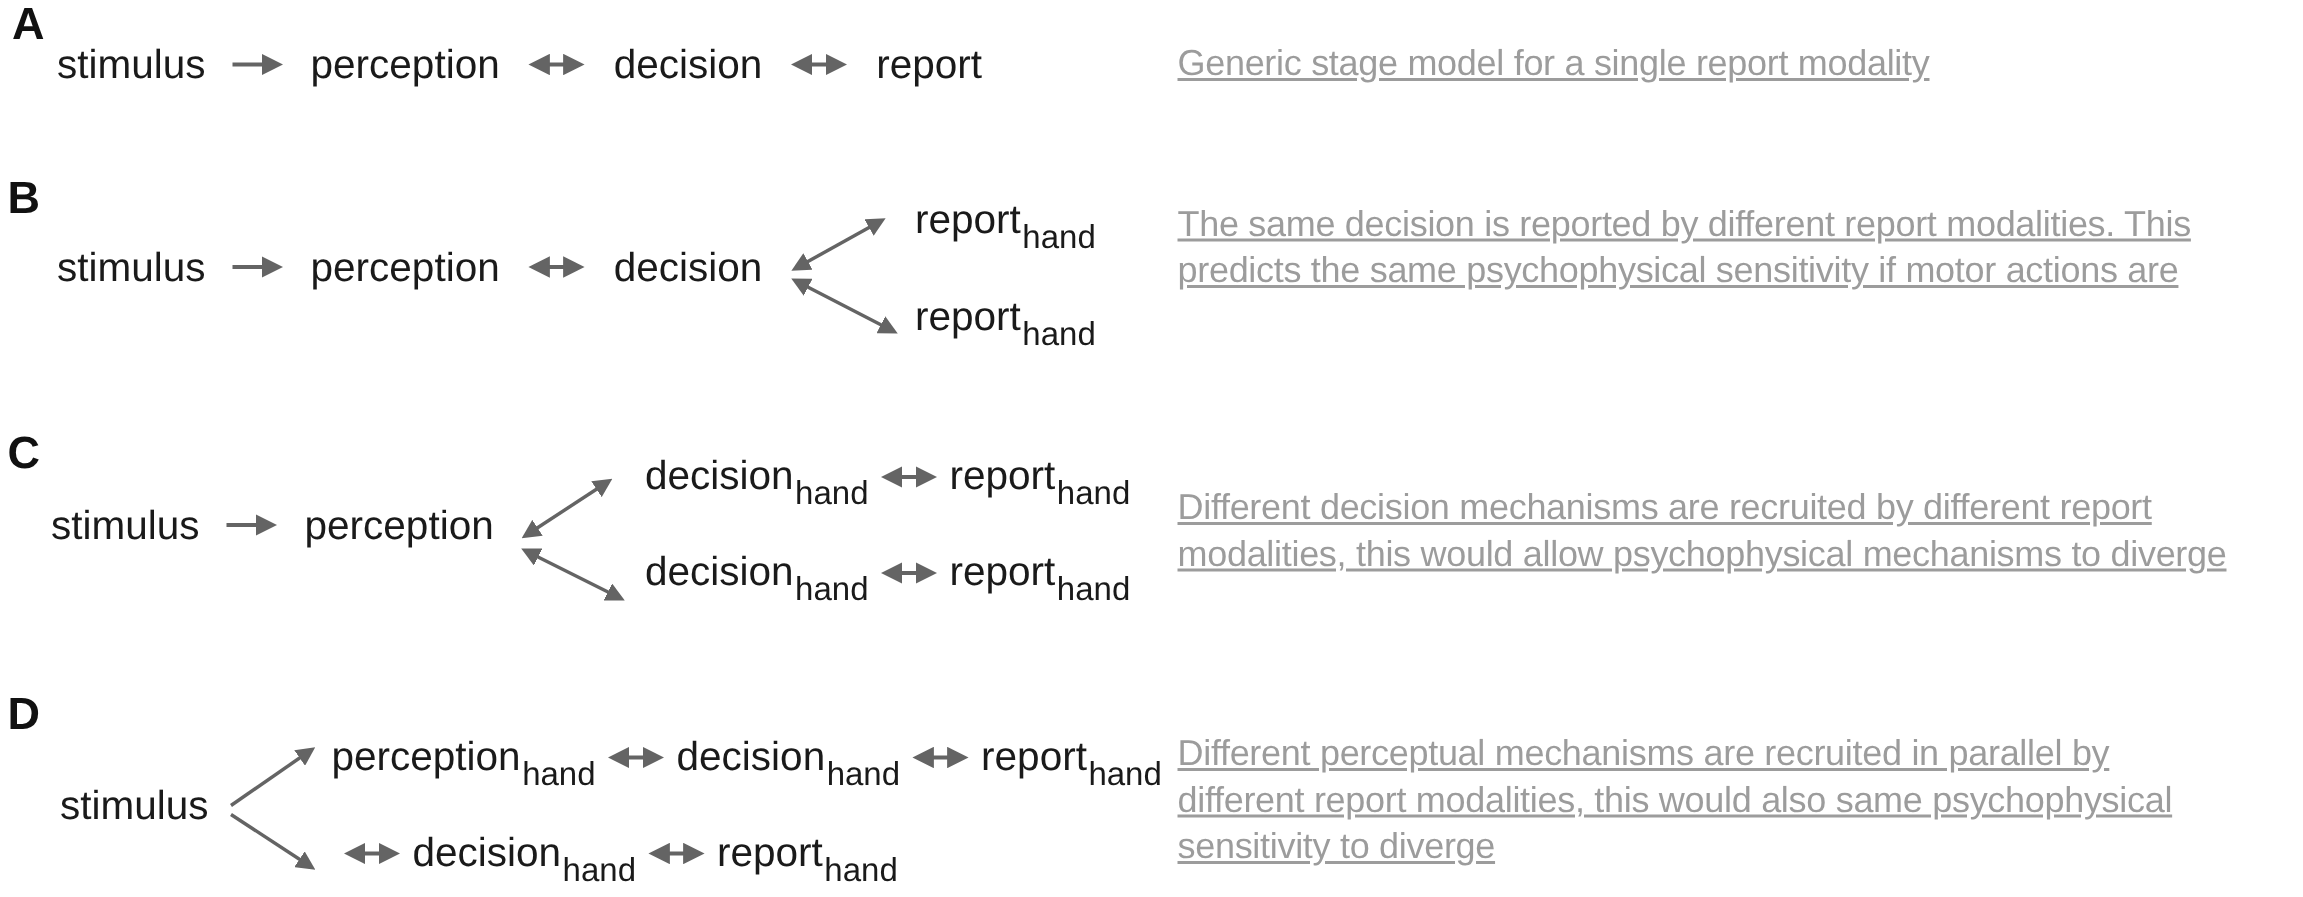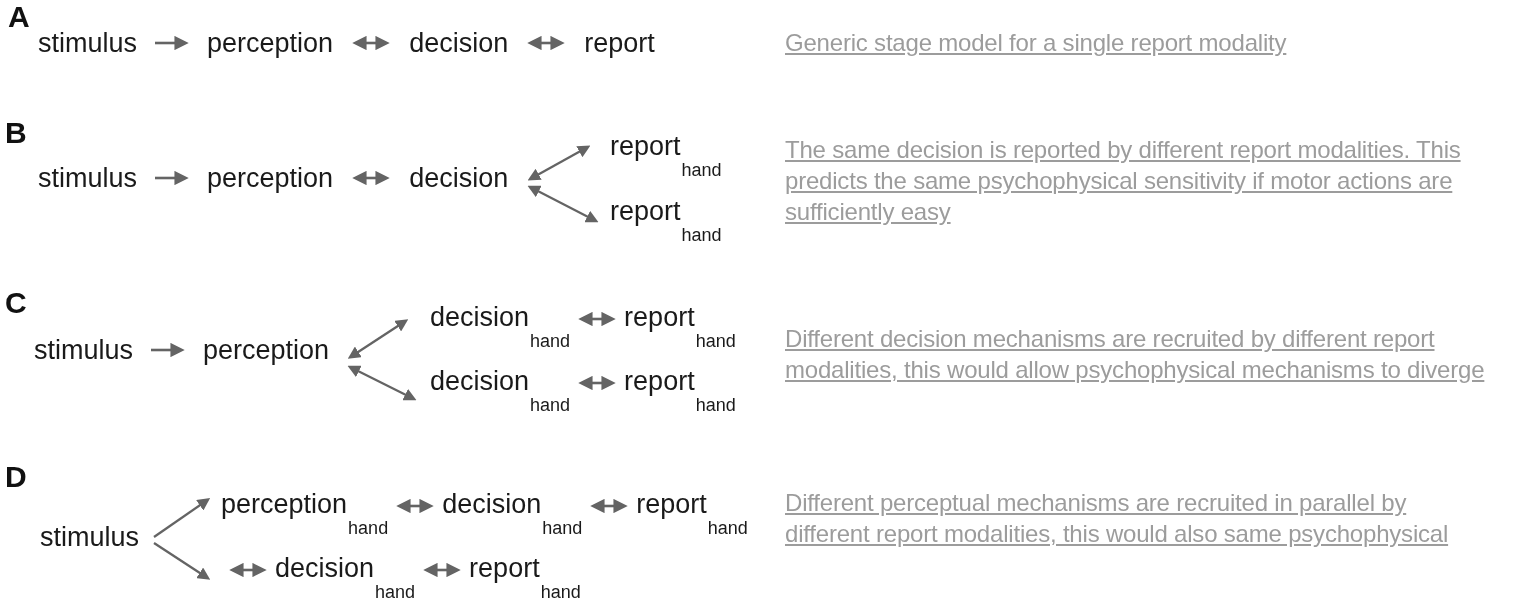--- a/index.html
+++ b/index.html
@@ -23,23 +23,23 @@
   .flow, .chain {
     position: absolute;
     display: flex;
     align-items: center;
     font-size: 27px;
     line-height: 32px;
     white-space: nowrap;
   }
   .word { display: inline-block; }
   .sub {
-    font-size: 18px;
+    font-size: 22px;
     position: relative;
-    top: 21px;
+    top: 10px;
     margin-left: 1px;
   }
   .arr { flex: 0 0 auto; display: block; }
   .flow .arr { margin: 0 15px; }
   .chain .arr { margin: 0 4px; }
   .word-abs {
     position: absolute;
     font-size: 27px;
     line-height: 32px;
     white-space: nowrap;
@@ -114,21 +114,20 @@
       <line x1="8" y1="42" x2="62" y2="12" stroke="#646464" stroke-width="2.3" marker-start="url(#ah)" marker-end="url(#ah)"></line>
       <line x1="8" y1="52" x2="70" y2="84" stroke="#646464" stroke-width="2.3" marker-start="url(#ah)" marker-end="url(#ah)"></line>
     </svg>
 
     <span class="word-abs" style="left:610px; top:130px"><span>report</span><span class="sub">hand</span></span>
     <span class="word-abs" style="left:610px; top:195px"><span>report</span><span class="sub">hand</span></span>
 
     <div class="desc" style="left:785px; top:134px">
       <span class="desc-line">The same decision is reported by different report modalities. This</span>
       <span class="desc-line">predicts the same psychophysical sensitivity if motor actions are</span>
-      <span class="desc-line">sufficiently easy</span>
     </div>
   </div>
 
   <div class="panel">
     <div class="panel-label" style="left:5px; top:286px">C</div>
 
     <div class="flow" style="left:34px; top:334px">
       <span class="word">stimulus</span>
       <svg class="arr" width="40" height="20" viewBox="0 0 40 20">
           <line x1="3" y1="10" x2="31" y2="10" stroke="#646464" stroke-width="2.6" marker-end="url(#ah)"></line>
@@ -192,16 +191,17 @@
       <span class="word"><span>decision</span><span class="sub">hand</span></span>
       <svg class="arr" width="46" height="20" viewBox="0 0 46 20">
           <line x1="10" y1="10" x2="36" y2="10" stroke="#646464" stroke-width="2.6" marker-start="url(#ah)" marker-end="url(#ah)"></line>
         </svg>
       <span class="word"><span>report</span><span class="sub">hand</span></span>
     </div>
 
     <div class="desc" style="left:785px; top:487px">
       <span class="desc-line">Different perceptual mechanisms are recruited in parallel by</span>
       <span class="desc-line">different report modalities, this would also same psychophysical</span>
+      <span class="desc-line">sensitivity to diverge</span>
     </div>
   </div>
 
 </div>
 
 </body></html>

